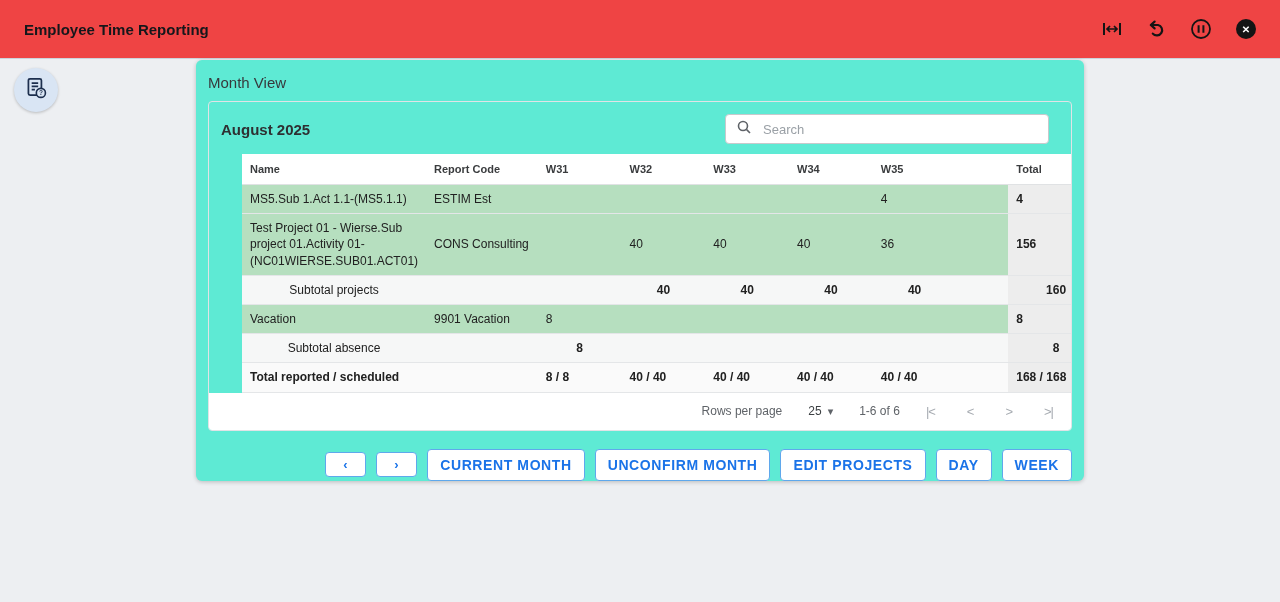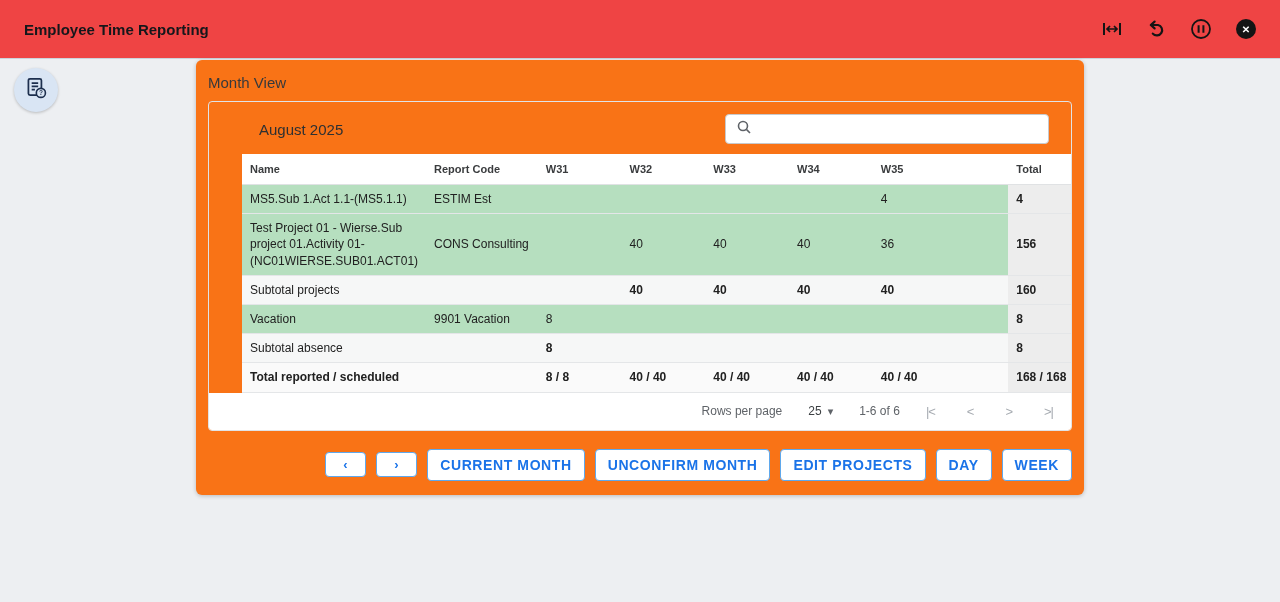--- a/index.html
+++ b/index.html
@@ -25,51 +25,50 @@
   
   .help-fab {
     position:absolute; left:14px; top:68px; width:44px; height:44px; border-radius:50%;
     background:#d9e5f4; box-shadow:0 1px 3px rgba(0,0,0,.22);
     display:flex; align-items:center; justify-content:center; cursor:pointer;
   }
 
   
   .card {
     position:absolute; left:196px; top:60px; width:888px;
-    background:#f97316; border-radius:6px; box-shadow:0 1px 4px rgba(0,0,0,.22);
-    padding-bottom:14px;
+    background:#5eead4; border-radius:6px; box-shadow:0 1px 4px rgba(0,0,0,.22);
   }
   .card-title { font-size:15px; color:#37393c; padding:14px 12px 10px 12px; }
 
   .panel { margin:0 12px; border:1px solid #e1e3e6; border-radius:4px; overflow:hidden; }
 
   .month-row {
     display:flex; align-items:center; justify-content:space-between;
     padding:12px 22px 10px 12px;
   }
-  .month-title { font-size:15px; font-weight:normal; color:#2e3032;margin-left:38px; }
+  .month-title { font-size:15px; font-weight:bold; color:#2e3032; }
   .search-box {
     width:324px; height:30px; border:1px solid #c7c9cc; border-radius:4px;
     display:flex; align-items:center; gap:9px; padding:0 10px; background:#fff;
   }
   .search-box input {
     border:none; outline:none; width:100%; font-size:13px; color:#333;
     font-family:"Liberation Sans", sans-serif; background:transparent;
   }
   .search-box input::placeholder { color:#9aa0a6; }
 
   
   table { width:100%; border-collapse:collapse; font-size:12px; color:#212121;margin-left:33px; }
   thead th {
     text-align:left; font-size:11px; font-weight:bold; color:#3a3c3e;
     padding:9px 8px; border-bottom:1px solid #e0e2e4; background:#fff;
   }
   td { padding:6px 8px; border-bottom:1px solid #e4e6e8; vertical-align:middle; }
   .row-green td { background:#b6dfbf; }
-  .row-sub td   { background:#f6f7f7; }
+  .row-sub td   { background:#f6f7f7;text-align:center; }
   .row-total td { background:#fafafa; font-weight:bold; }
   td.col-total  { background:#ededed !important; font-weight:bold; }
   .row-sub td.num { font-weight:bold; }
   .name-cell { line-height:1.35; }
 
   
   .pagination {
     display:flex; align-items:center; justify-content:flex-end; gap:26px;
     padding:11px 18px; font-size:12px; color:#5f6368; background:#fff;
   }
@@ -135,20 +134,21 @@
   <div class="panel">
     <div class="month-row">
       <div class="month-title">August 2025</div>
       <div class="search-box">
         <span>
           <svg width="16" height="16" viewBox="0 0 16 16">
             <circle cx="7" cy="7" r="4.5" fill="none" stroke="#5f6368" stroke-width="1.6"></circle>
             <path d="M10.4 10.4 L14 14" stroke="#5f6368" stroke-width="1.6"></path>
           </svg>
         </span>
+        <input type="text" placeholder="Search" style="">
       </div>
     </div>
 
     <table>
       <colgroup>
         <col style="width:184px">
           <col style="width:112px">
           <col style="width:84px">
         <col style="width:84px">
           <col style="width:84px">

